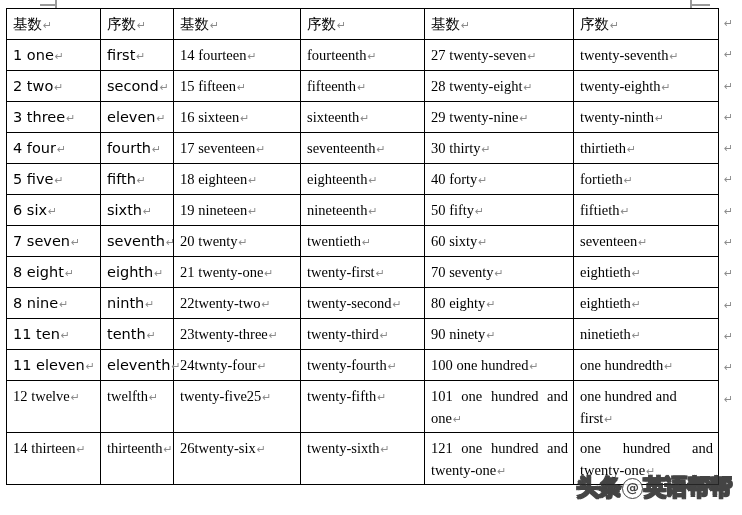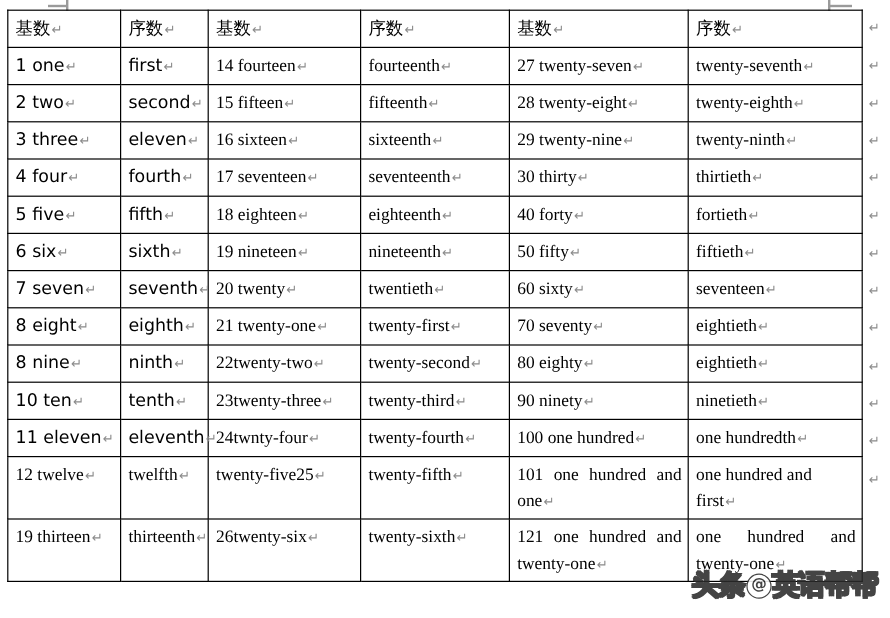--- a/index.html
+++ b/index.html
@@ -249,21 +249,21 @@
     <tr>
       <td class="sans"><span>8 nine</span><span class="pilcrow">↵</span></td>
       <td class="sans"><span>ninth</span><span class="pilcrow">↵</span></td>
       <td class="serif"><span>22twenty-two</span><span class="pilcrow">↵</span></td>
       <td class="serif"><span>twenty-second</span><span class="pilcrow">↵</span></td>
       <td class="serif"><span>80 eighty</span><span class="pilcrow">↵</span></td>
       <td class="serif"><span>eightieth</span><span class="pilcrow">↵</span></td>
     </tr>
 
     <tr>
-      <td class="sans"><span>10 ten</span><span class="pilcrow">↵</span></td>
+      <td class="sans"><span>11 ten</span><span class="pilcrow">↵</span></td>
       <td class="sans"><span>tenth</span><span class="pilcrow">↵</span></td>
       <td class="serif"><span>23twenty-three</span><span class="pilcrow">↵</span></td>
       <td class="serif"><span>twenty-third</span><span class="pilcrow">↵</span></td>
       <td class="serif"><span>90 ninety</span><span class="pilcrow">↵</span></td>
       <td class="serif"><span>ninetieth</span><span class="pilcrow">↵</span></td>
     </tr>
 
     <tr>
       <td class="sans"><span>11 eleven</span><span class="pilcrow">↵</span></td>
       <td class="sans"><span>eleventh</span><span class="pilcrow">↵</span></td>
@@ -276,21 +276,21 @@
     <tr>
       <td class="serif tall"><span>12 twelve</span><span class="pilcrow">↵</span></td>
       <td class="serif tall"><span>twelfth</span><span class="pilcrow">↵</span></td>
       <td class="serif tall"><span>twenty-five25</span><span class="pilcrow">↵</span></td>
       <td class="serif tall"><span>twenty-fifth</span><span class="pilcrow">↵</span></td>
       <td class="serif tall justify"><span>101 one hundred and one</span><span class="pilcrow">↵</span></td>
       <td class="serif tall"><span>one hundred and first</span><span class="pilcrow">↵</span></td>
     </tr>
 
     <tr>
-      <td class="serif tall"><span>19 thirteen</span><span class="pilcrow">↵</span></td>
+      <td class="serif tall"><span>14 thirteen</span><span class="pilcrow">↵</span></td>
       <td class="serif tall"><span>thirteenth</span><span class="pilcrow">↵</span></td>
       <td class="serif tall"><span>26twenty-six</span><span class="pilcrow">↵</span></td>
       <td class="serif tall"><span>twenty-sixth</span><span class="pilcrow">↵</span></td>
       <td class="serif tall justify"><span>121 one hundred and twenty-one</span><span class="pilcrow">↵</span></td>
       <td class="serif tall justify"><span>one hundred and twenty-one</span><span class="pilcrow">↵</span></td>
     </tr>
 
   </tbody>
 </table>
 

